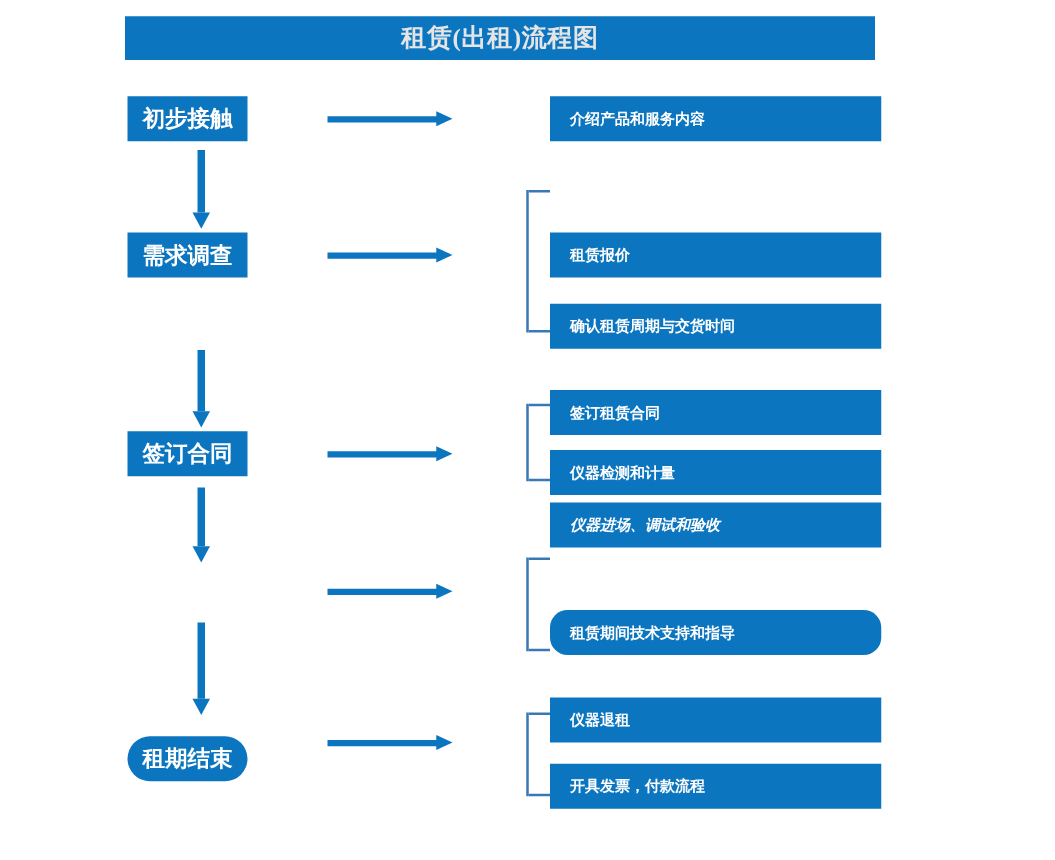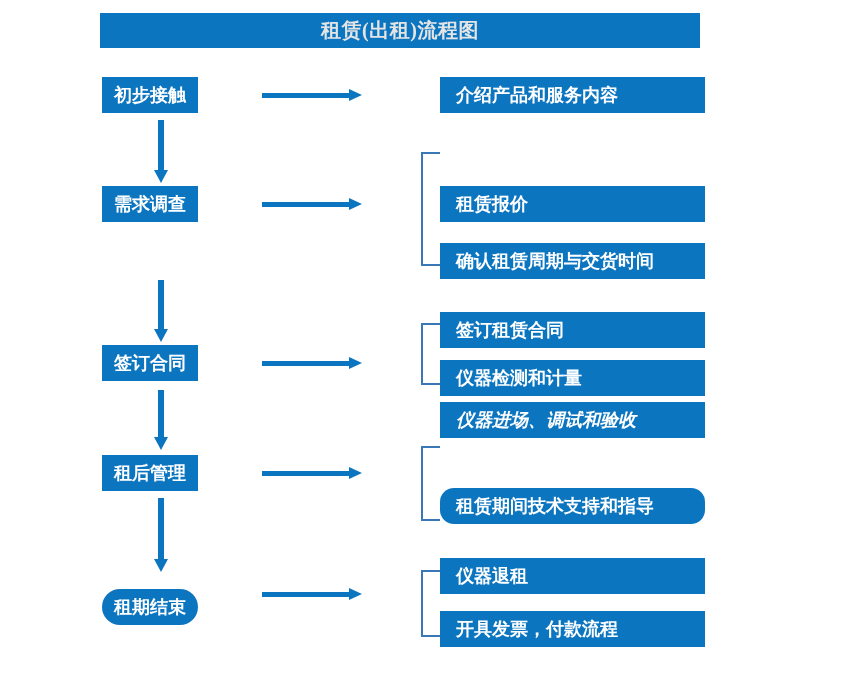--- a/index.html
+++ b/index.html
@@ -54,21 +54,21 @@
     left: 440px;
     width: 265px;
     height: 36px;
     background: #0C75C0;
     color: #ffffff;
     display: flex;
     align-items: center;
     justify-content: flex-start;
     padding-left: 16px;
     box-sizing: border-box;
-    font-size: 18px;
+    font-size: 12px;
     font-weight: bold;
     white-space: nowrap;
   }
   
   .h-arrow {
     position: absolute;
     left: 262px;
     width: 100px;
     height: 14px;
   }
@@ -177,21 +177,20 @@
     <div class="stub stub-bot"></div>
   </div>
   <div class="detail-box" style="top:312px;">签订租赁合同</div>
   <div class="detail-box" style="top:360px;">仪器检测和计量</div>
 
   <div class="v-arrow" style="top:390px; height:60px;">
     <div class="shaft" style="height:47px;"></div>
     <div class="head"></div>
   </div>
 
-  <div class="stage-box" style="top:455px;">租后管理</div>
   <div class="h-arrow" style="top:466px;">
     <div class="shaft"></div>
     <div class="head"></div>
   </div>
   <div class="bracket" style="top:446px; height:75px;">
     <div class="stub stub-top"></div>
     <div class="stub stub-bot"></div>
   </div>
   <div class="detail-box" style="top:402px;font-style:italic;">仪器进场、调试和验收</div>
   <div class="detail-box" style="top:488px;border-radius:14px;">租赁期间技术支持和指导</div>

